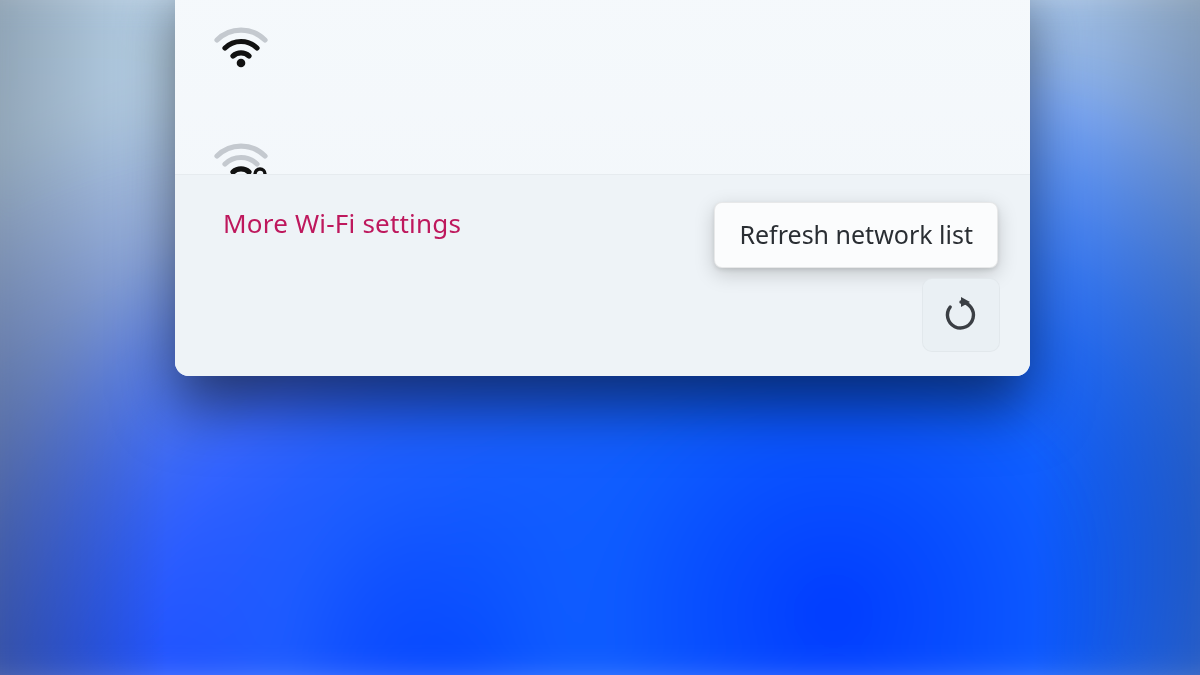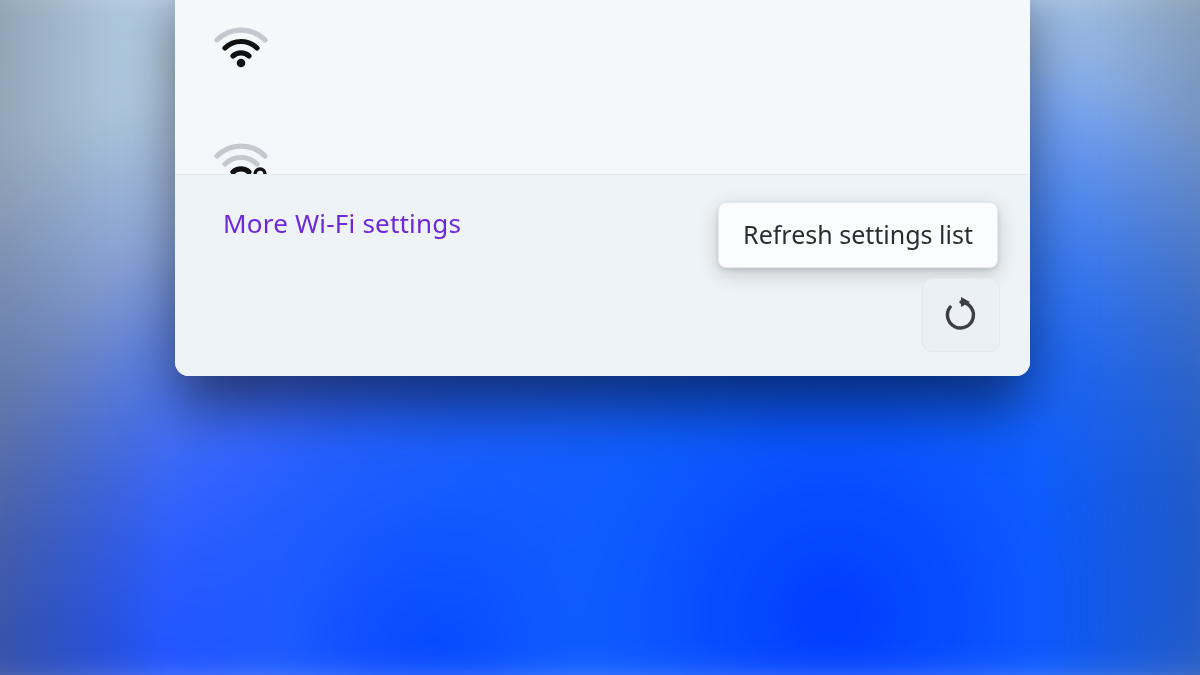--- a/index.html
+++ b/index.html
@@ -46,21 +46,21 @@
   .footer {
     display: flex; align-items: flex-start; justify-content: space-between;
     background: #eef3f7;
     border-top: 1px solid rgba(0,0,0,0.03);
     border-radius: 0 0 14px 14px;
     padding: 24px 30px 24px 48px;
     position: relative;
     height: 202px;
   }
   .more-settings {
-    color: #6d28d9;
+    color: #be185d;
     font-size: 26px;
     font-weight: 400;
     letter-spacing: 0.2px;
     margin-top: 6px;
     cursor: pointer;
   }
 
   .refresh-area { position: relative; width: 80px; height: 100%; }
   .refresh-btn {
     position: absolute; bottom: 0; right: 0;
@@ -129,21 +129,21 @@
     </div>
 
   </div>
 
   <div class="footer">
 
     <div class="more-settings">More Wi-Fi settings</div>
 
     <div class="refresh-area">
 
-      <div class="tooltip">Refresh settings list</div>
+      <div class="tooltip">Refresh network list</div>
 
       <div class="refresh-btn">
         <span>
           <svg width="40" height="40" viewBox="0 0 40 40">
             <path d="M20 7 A13 13 0 1 1 9.2 12" fill="none" stroke="#3b3f44" stroke-width="3.4" stroke-linecap="round"></path>
             <path d="M20 2 L20 12 L29 7 Z" fill="#3b3f44"></path>
           </svg>
         </span>
       </div>
 

